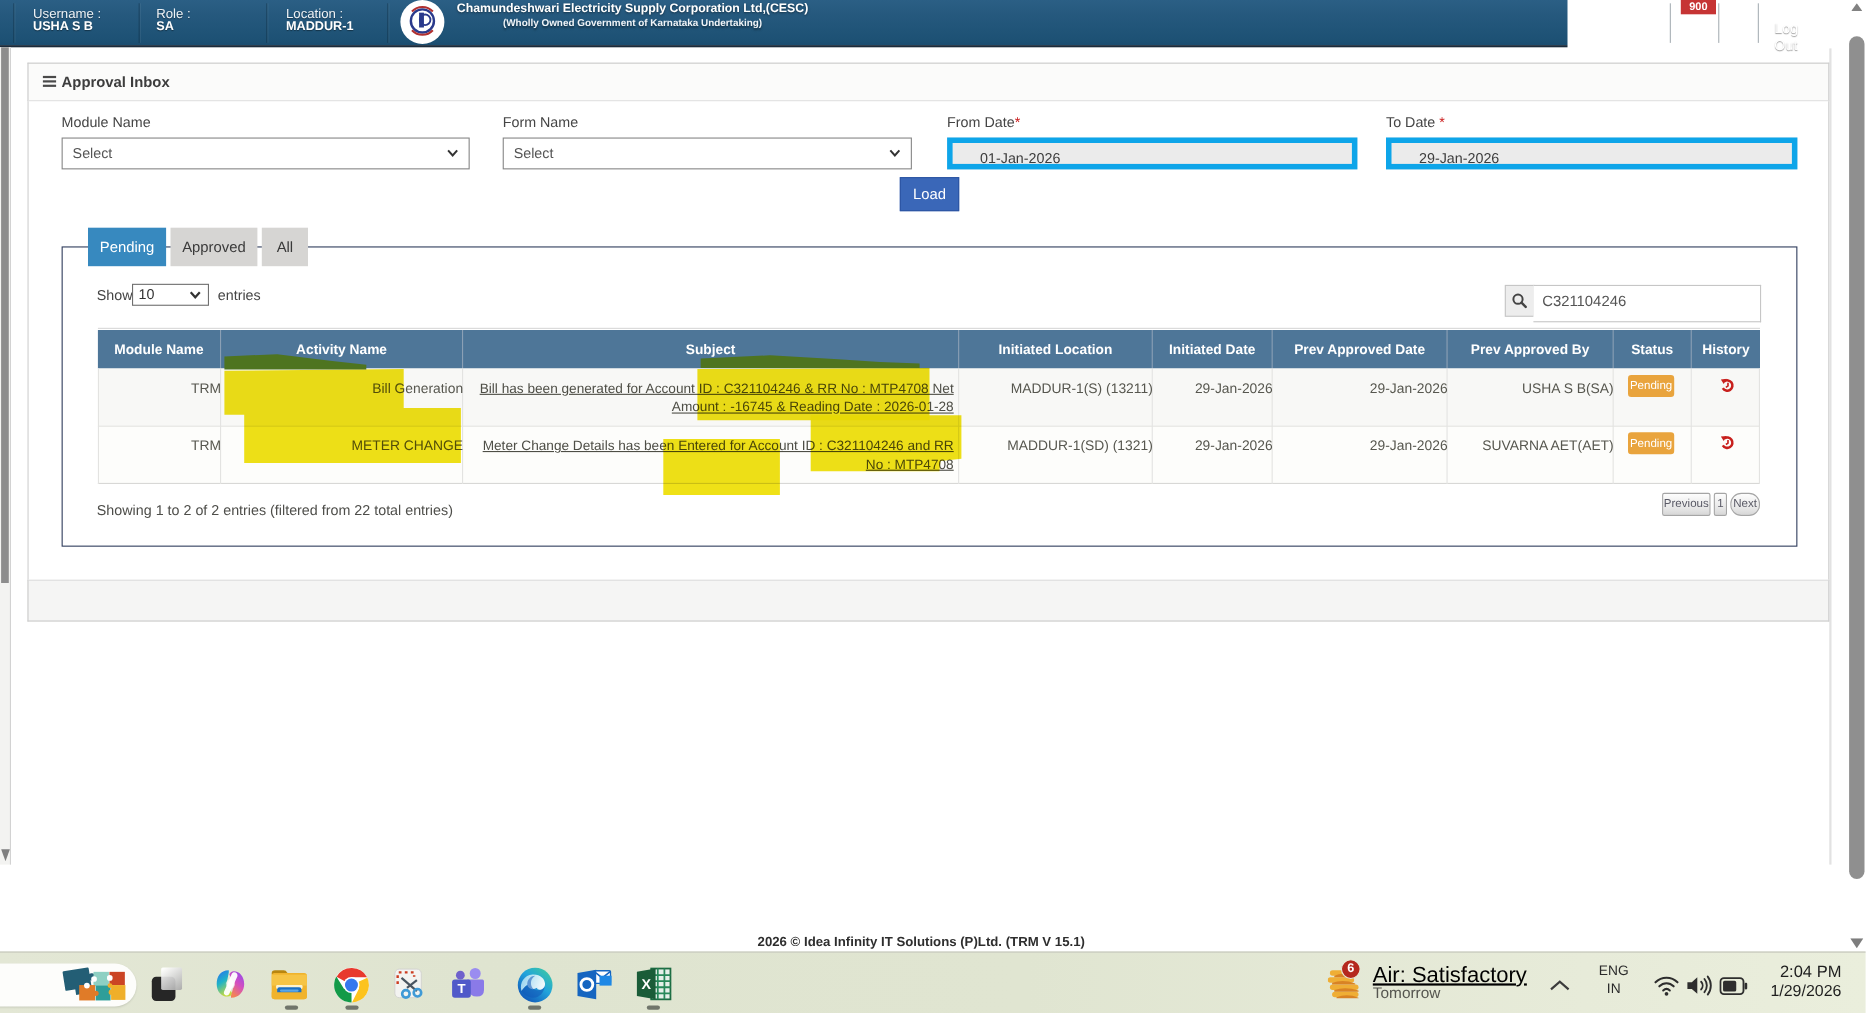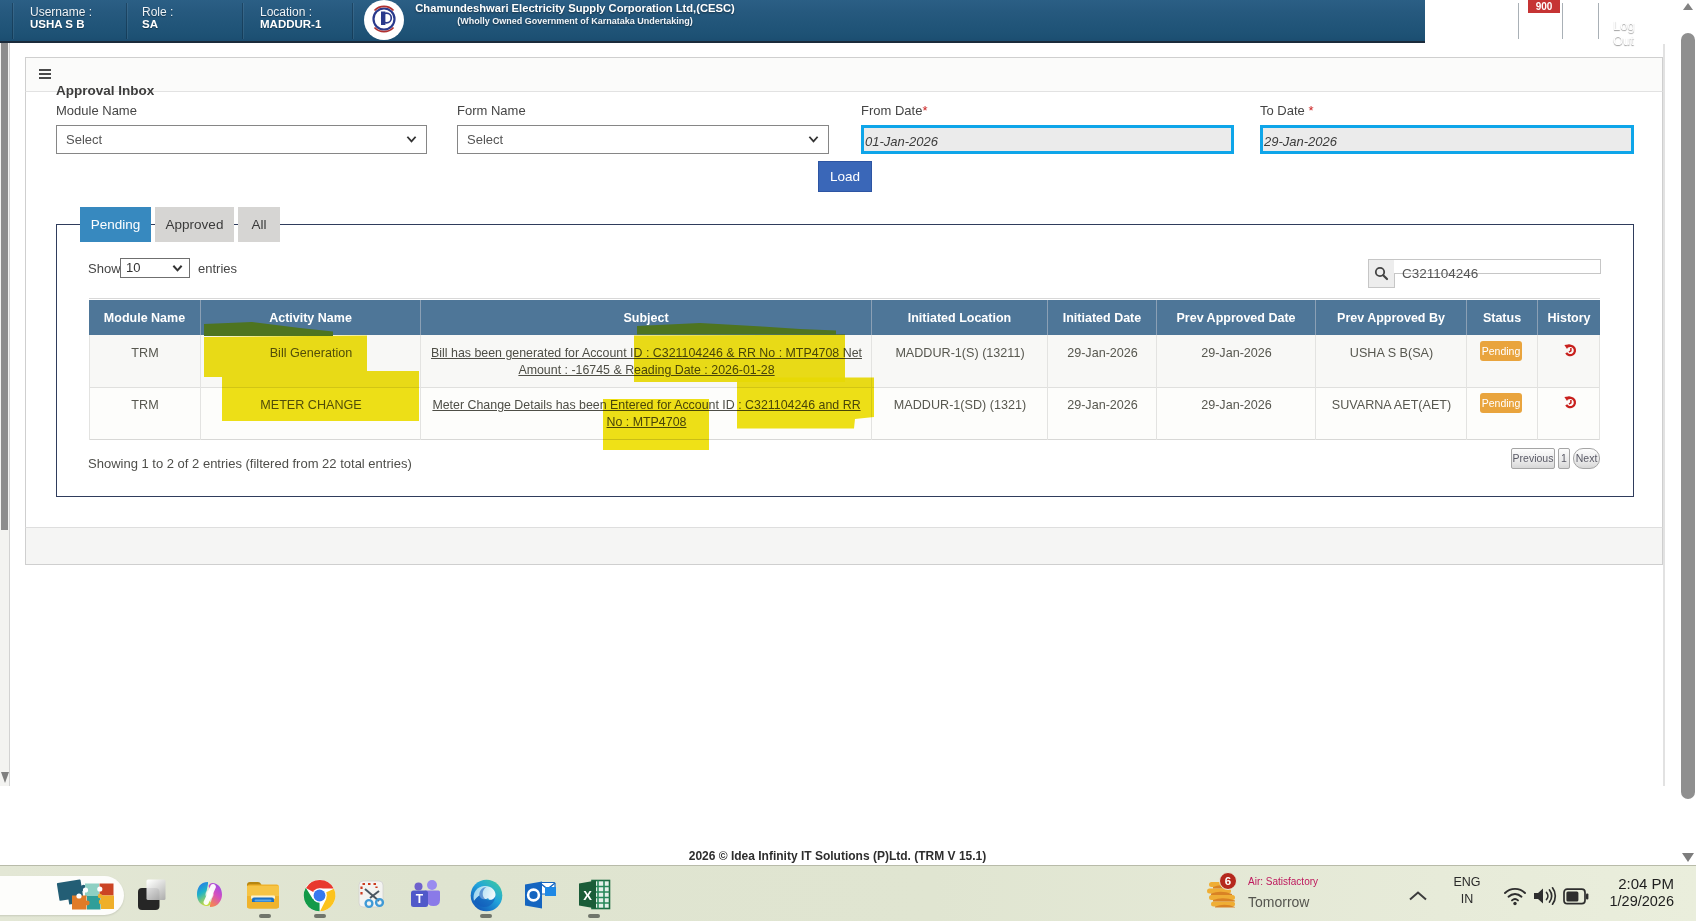--- a/index.html
+++ b/index.html
@@ -16,32 +16,32 @@
   .nval { position:absolute; top:18px; font-size:11.5px; font-weight:bold; color:#fff; text-shadow:0 1px 1px rgba(0,0,0,.4);}
   
   
   #card { position:absolute; left:25px; top:57px; width:1638px; height:508px;
     background:#fff; border:1px solid #cfcfcf; }
   #cardhead { position:absolute; left:25px; top:57px; width:1638px; height:35px;
     background:#fbfbfa; border:1px solid #cfcfcf; border-bottom:1px solid #e2e2e2; }
   .label { position:absolute; font-size:13px; color:#454545; }
   .sel { position:absolute; height:29px; border:1px solid #868686; background:#fff;
     font-size:13px; color:#555; line-height:27px; padding-left:9px; }
-  .inp { position:absolute; height:29px; border:3px solid #0ea5e9; background:#ebebeb;
-    font-size:13px; color:#3c3c3c; line-height:27px; padding-left:1px;font-style:italic; }
+  .inp { position:absolute; height:29px; border:5px solid #0ea5e9; background:#ebebeb;
+    font-size:13px; color:#3c3c3c; line-height:27px; padding-left:25px; }
   .chev { position:absolute; width:11px; height:11px; }
   
   #panel { position:absolute; left:56px; top:224px; width:1578px; height:273px;
     border:1px solid #2f3c5c; background:#fff; }
   .tab { position:absolute; top:207px; height:35px; text-align:center; line-height:35px; font-size:13.5px; }
   
   #thead { position:absolute; left:89px; top:300px; width:1511px; height:35px; background:#4e7698; }
   .th { position:absolute; top:300px; height:35px; color:#fff; font-size:12.5px; font-weight:bold;
     text-align:center; line-height:36px; border-right:1px solid #8ba0b5; }
-  .td { position:absolute; font-size:12.6px; color:#57574f; text-align:center; line-height:17px; }
+  .td { position:absolute; font-size:12.6px; color:#57574f; text-align:right; line-height:17px; }
   .cellb { position:absolute; border-right:1px solid #e3e3e1; }
   .badge { position:absolute; width:42px; height:20px; background:#e9a43d; border-radius:3px;
     color:#fff; font-size:10.5px; text-align:center; line-height:20px; }
   .pgbtn { position:absolute; top:448px; height:21px; border:1px solid #a5a5a5; border-radius:2px;
     background:linear-gradient(180deg,#fdfdfd, #e6e6e6 70%, #d7d7d7); color:#5a5a66; font-size:10.5px;
     text-align:center; line-height:19px; }
   
   #taskbar { position:absolute; left:0; top:865px; width:1696px; height:56px;
     background:linear-gradient(90deg,#e3e7d5 0%,#dfe4d0 25%,#e0e5d1 55%,#e7ebd9 85%,#eaeedc 100%);
     border-top:1px solid #b8bba9; }
@@ -104,21 +104,21 @@
     <path d="M0 0 L12 0 L6 9 Z" fill="#7d7d7d"></path>
   </svg>
 
 <div id="card"></div>
 <div id="cardhead"></div>
 <div class="abs" style="left:39px; top:69px; width:12px; height:10px;">
   <div style="height:2px; background:#4a4a4a; margin-bottom:2px;"></div>
   <div style="height:2px; background:#4a4a4a; margin-bottom:2px;"></div>
   <div style="height:2px; background:#4a4a4a;"></div>
 </div>
-<div class="abs" style="left:56px; top:67px; font-size:13.5px; font-weight:bold; color:#3d3d3d;margin-top:16px;">Approval Inbox</div>
+<div class="abs" style="left:56px; top:67px; font-size:13.5px; font-weight:bold; color:#3d3d3d;">Approval Inbox</div>
 
 <div class="label" style="left:56px; top:103px;">Module Name</div>
 <div class="label" style="left:457px; top:103px;">Form Name</div>
 <div class="label" style="left:861px; top:103px;">From Date<span style="color:#cc2222">*</span></div>
 <div class="label" style="left:1260px; top:103px;">To Date <span style="color:#cc2222">*</span></div>
 
 <div class="sel" style="left:56px; top:125px; width:371px;">Select</div>
 <div class="sel" style="left:457px; top:125px; width:372px;">Select</div>
 <div class="inp" style="left:861px; top:125px; width:373px;">01-Jan-2026</div>
 <div class="inp" style="left:1260px; top:125px; width:374px;">29-Jan-2026</div>
@@ -141,21 +141,21 @@
 <svg class="chev" style="left:172px; top:263px;" viewBox="0 0 12 12">
     <path d="M1.5 3 L6 8 L10.5 3" fill="none" stroke="#333" stroke-width="2.2"></path>
   </svg>
 <div class="label" style="left:198px; top:261px;">entries</div>
 
 <div class="abs" style="left:1368px; top:259px; width:27px; height:29px; background:#ededed; border:1px solid #c6c6c6;"></div>
 <svg class="abs" style="left:1374px; top:266px;" width="15" height="15" viewBox="0 0 15 15">
   <circle cx="6" cy="6" r="4.2" fill="none" stroke="#444" stroke-width="1.8"></circle>
   <path d="M9.2 9.2 L13 13" stroke="#444" stroke-width="2.2" stroke-linecap="round"></path>
 </svg>
-<div class="abs" style="left:1394px; top:259px; width:207px; height:15px; background:#fff; border:1px solid #c6c6c6; border-left:none; font-size:13.5px; color:#555; line-height:27px; padding-left:8px;">C321104246</div>
+<div class="abs" style="left:1394px; top:259px; width:207px; height:34px; background:#fff; border:1px solid #c6c6c6; border-left:none; font-size:13.5px; color:#555; line-height:27px; padding-left:8px;">C321104246</div>
 
 <div class="abs" style="left:89px; top:298px; width:1511px; height:1px; background:#d8d8d8;"></div>
 <div id="thead"></div>
 <div class="th" style="left:89px; width:112px;">Module Name</div>
 <div class="th" style="left:201px; width:220px;">Activity Name</div>
 <div class="th" style="left:421px; width:451px;">Subject</div>
 <div class="th" style="left:872px; width:176px;">Initiated Location</div>
 <div class="th" style="left:1048px; width:109px;">Initiated Date</div>
 <div class="th" style="left:1157px; width:159px;">Prev Approved Date</div>
 <div class="th" style="left:1316px; width:151px;">Prev Approved By</div>
@@ -355,21 +355,21 @@
     <rect x="4" y="27.5" width="24" height="5" rx="2.5"></rect>
   </g>
   <g fill="#d98324">
     <path d="M6 13 Q14 9.5 22 13 L22 14.5 L6 14.5 Z"></path>
     <path d="M4 19.5 Q14 16 25 20 L25 21 L4 21 Z"></path>
     <path d="M6 26 Q16 22.5 28 26.5 L28 27.5 L6 27.5 Z"></path>
     <path d="M8 32.5 Q18 29 28 33 L28 33.5 L8 33.5 Z"></path>
   </g>
 </svg>
 <div class="abs" style="left:1219px; top:872px; width:18px; height:18px; border-radius:50%; background:#b5281e; border:1.5px solid #e8ecd9; color:#fff; font-size:11.5px; font-weight:bold; text-align:center; line-height:17px;">6</div>
-<div class="abs" style="left:1248px; top:876px; font-size:10px; color:#be185d;">Air: Satisfactory</div>
+<div class="abs" style="left:1248px; top:876px; font-size:20px; color:#000000;text-decoration:underline;">Air: Satisfactory</div>
 <div class="abs" style="left:1248px; top:894px; font-size:14px; color:#55554f;">Tomorrow</div>
 <svg class="abs" style="left:1407px; top:890px;" width="22" height="12" viewBox="0 0 22 12">
   <path d="M3 9.5 L11 2.5 L19 9.5" fill="none" stroke="#3c3c3c" stroke-width="2"></path>
 </svg>
 <div class="abs" style="left:1444px; top:875px; width:46px; text-align:center; font-size:12.5px; color:#2a2a2a;">ENG</div>
 <div class="abs" style="left:1444px; top:892px; width:46px; text-align:center; font-size:12.5px; color:#2a2a2a;">IN</div>
 <svg class="abs" style="left:1503px; top:886px;" width="24" height="20" viewBox="0 0 24 20">
   <g fill="none" stroke="#2e2e2e" stroke-width="1.9" stroke-linecap="round">
     <path d="M2 7 C7.5 1.5 16.5 1.5 22 7"></path>
     <path d="M5.5 10.7 C9.3 7 14.7 7 18.5 10.7"></path>

